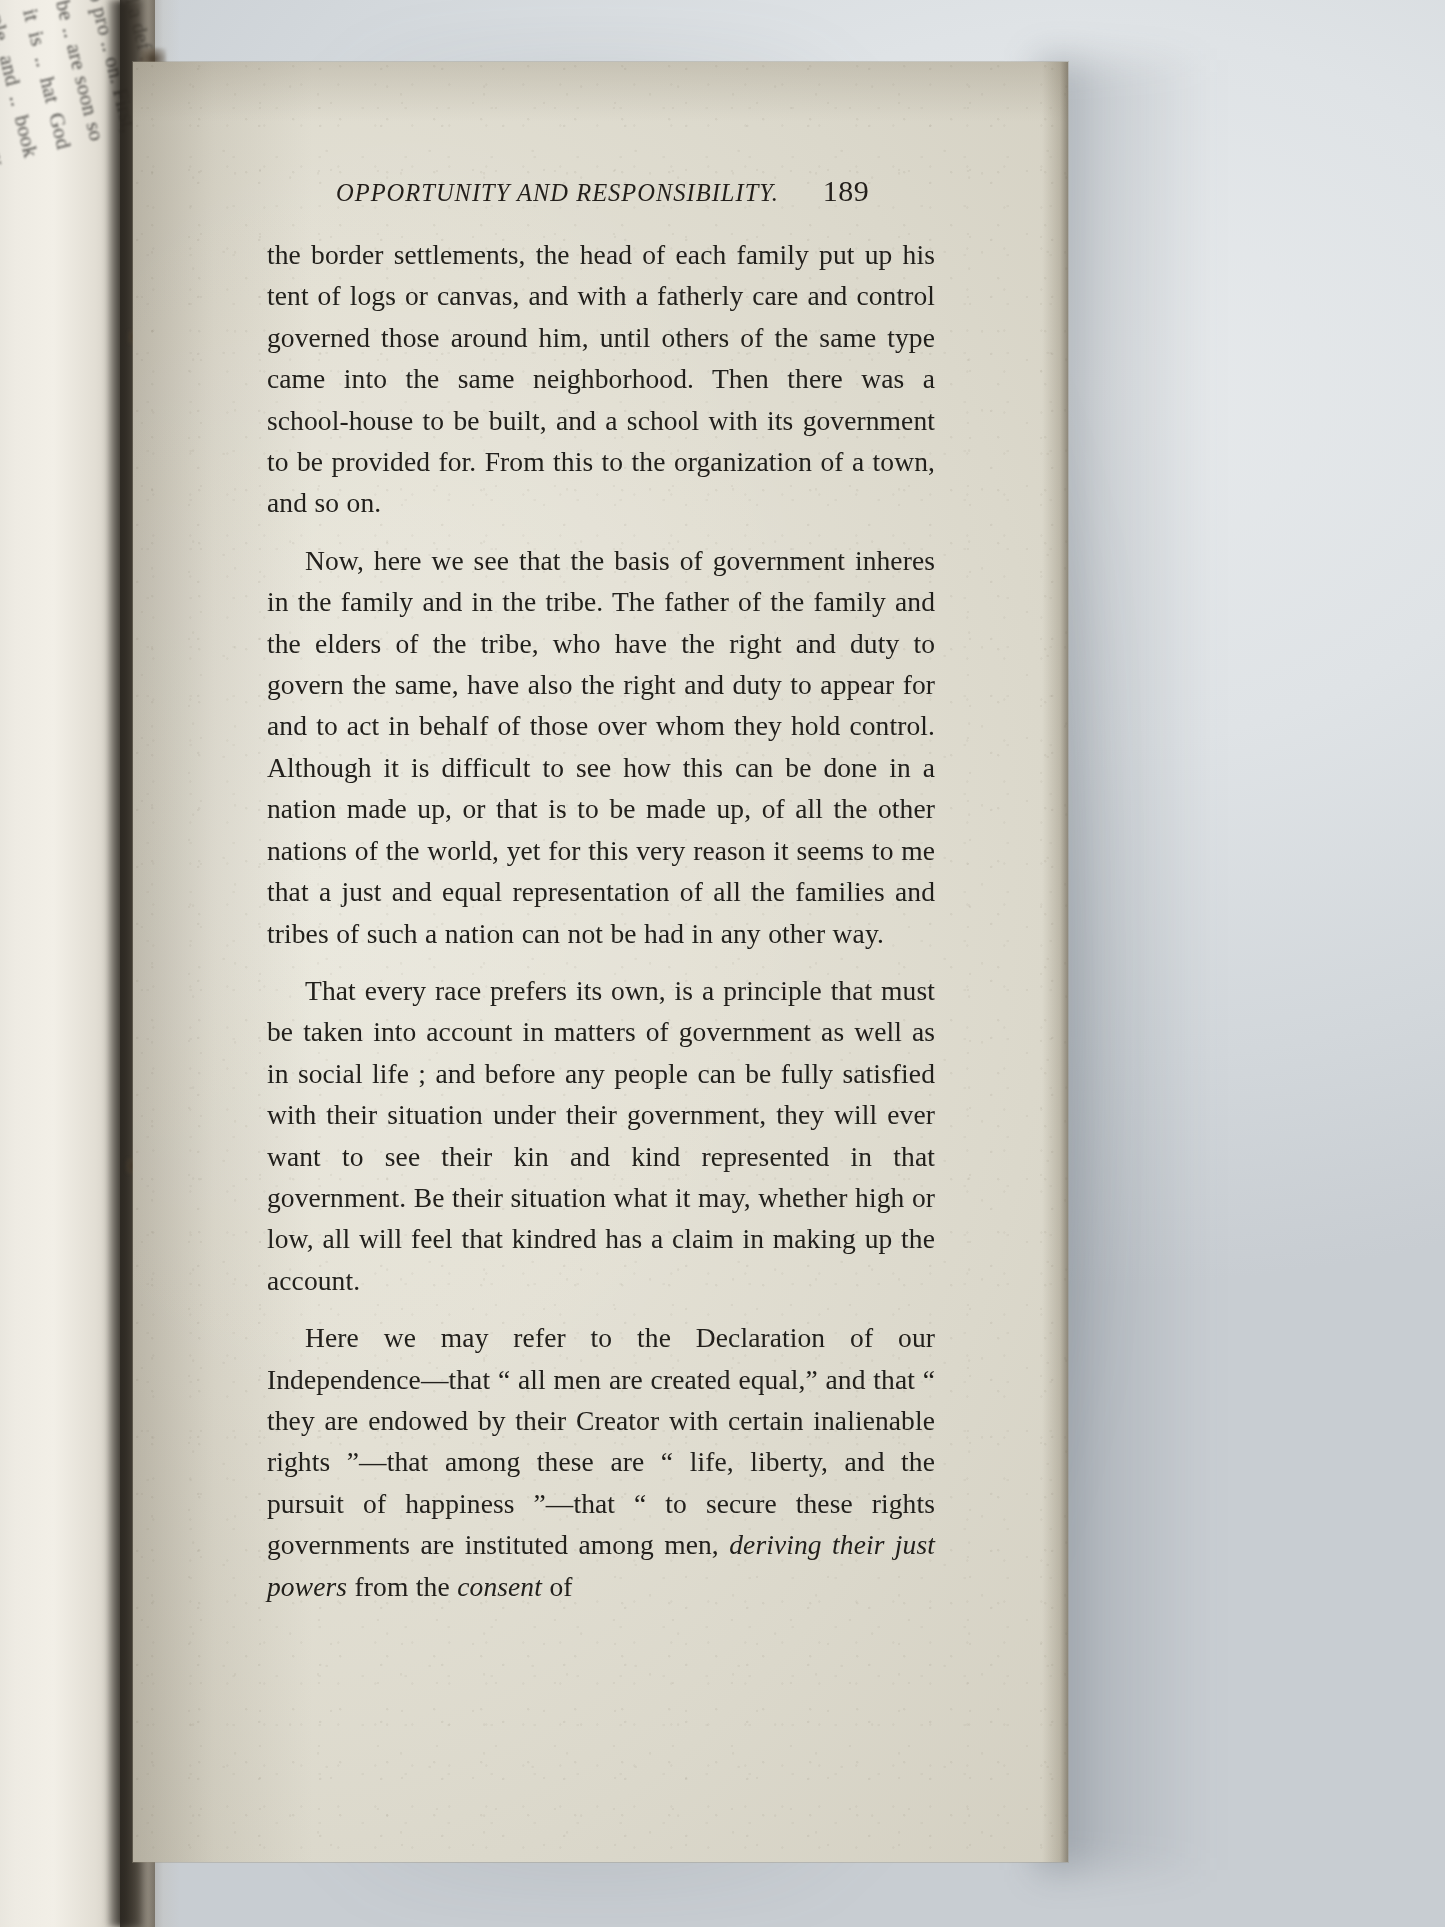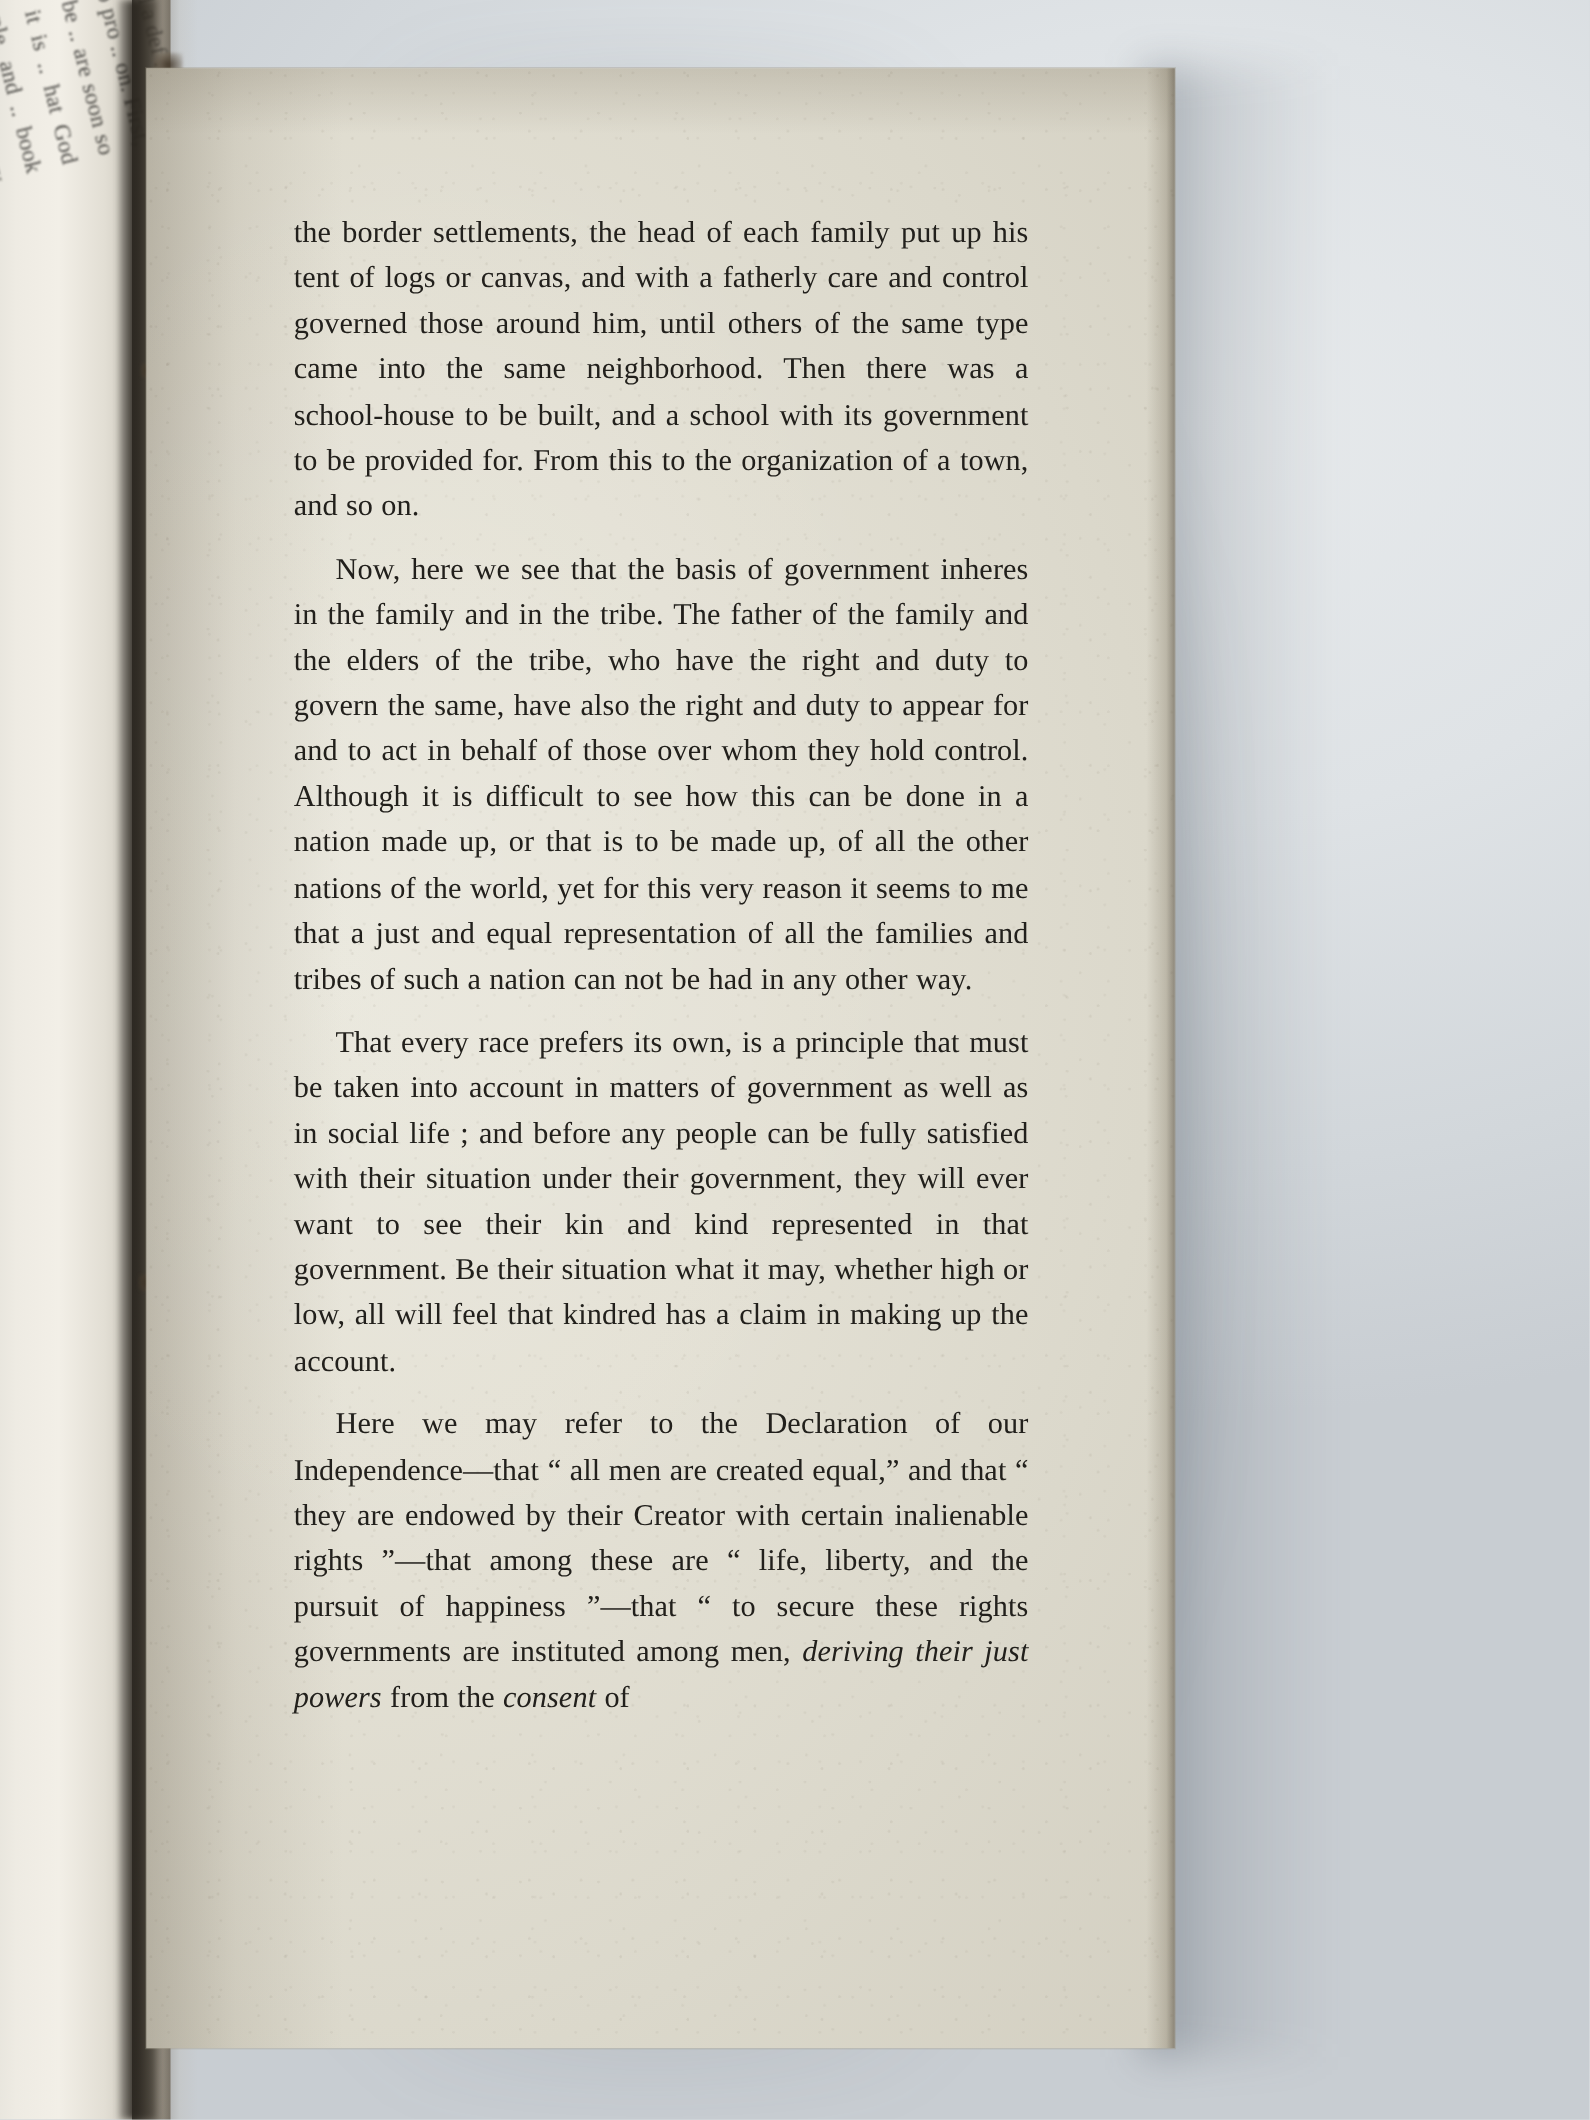--- a/index.html
+++ b/index.html
@@ -258,20 +258,24 @@
 
   <div class="right-page">
     <div class="grain"></div>
     <div class="inner-shade"></div>
     <div class="outer-edge"></div>
     <div class="top-curl"></div>
     <div class="ink-fade"></div>
 
     <div class="textblock blur-soft">
 
+      <div class="runninghead">
+        <span class="rh-title">OPPORTUNITY AND RESPONSIBILITY.</span>
+        <span class="rh-folio">189</span>
+      </div>
 
       <div id="body-text">
           <p class="para"><span>the border settlements, the head of each family put up his tent of logs or canvas, and with a fatherly care and control governed those around him, until others of the same type came into the same neighborhood. Then there was a school-house to be built, and a school with its government to be provided for.  From this to the organization of a town, and so on.</span></p>
           <p class="para indent"><span>Now, here we see that the basis of government inheres in the family and in the tribe.  The father of the family and the elders of the tribe, who have the right and duty to govern the same, have also the right and duty to appear for and to act in behalf of those over whom they hold control.  Although it is difficult to see how this can be done in a nation made up, or that is to be made up, of all the other nations of the world, yet for this very reason it seems to me that a just and equal representation of all the families and tribes of such a nation can not be had in any other way.</span></p>
           <p class="para indent"><span>That every race prefers its own, is a principle that must be taken into account in matters of government as well as in social life ; and before any people can be fully satisfied with their situation under their government, they will ever want to see their kin and kind represented in that government.  Be their situation what it may, whether high or low, all will feel that kindred has a claim in making up the account.</span></p>
           <p class="para indent"><span>Here we may refer to the Declaration of our Independence—that “ all men are created equal,” and that “ they are endowed by their Creator with certain inalienable rights ”—that among these are “ life, liberty, and the pursuit of happiness ”—that “ to secure these rights governments are instituted among men, </span><i>deriving their just powers</i><span> from the </span><i>consent</i><span> of</span></p>
         </div>
 
     </div>
   </div>

